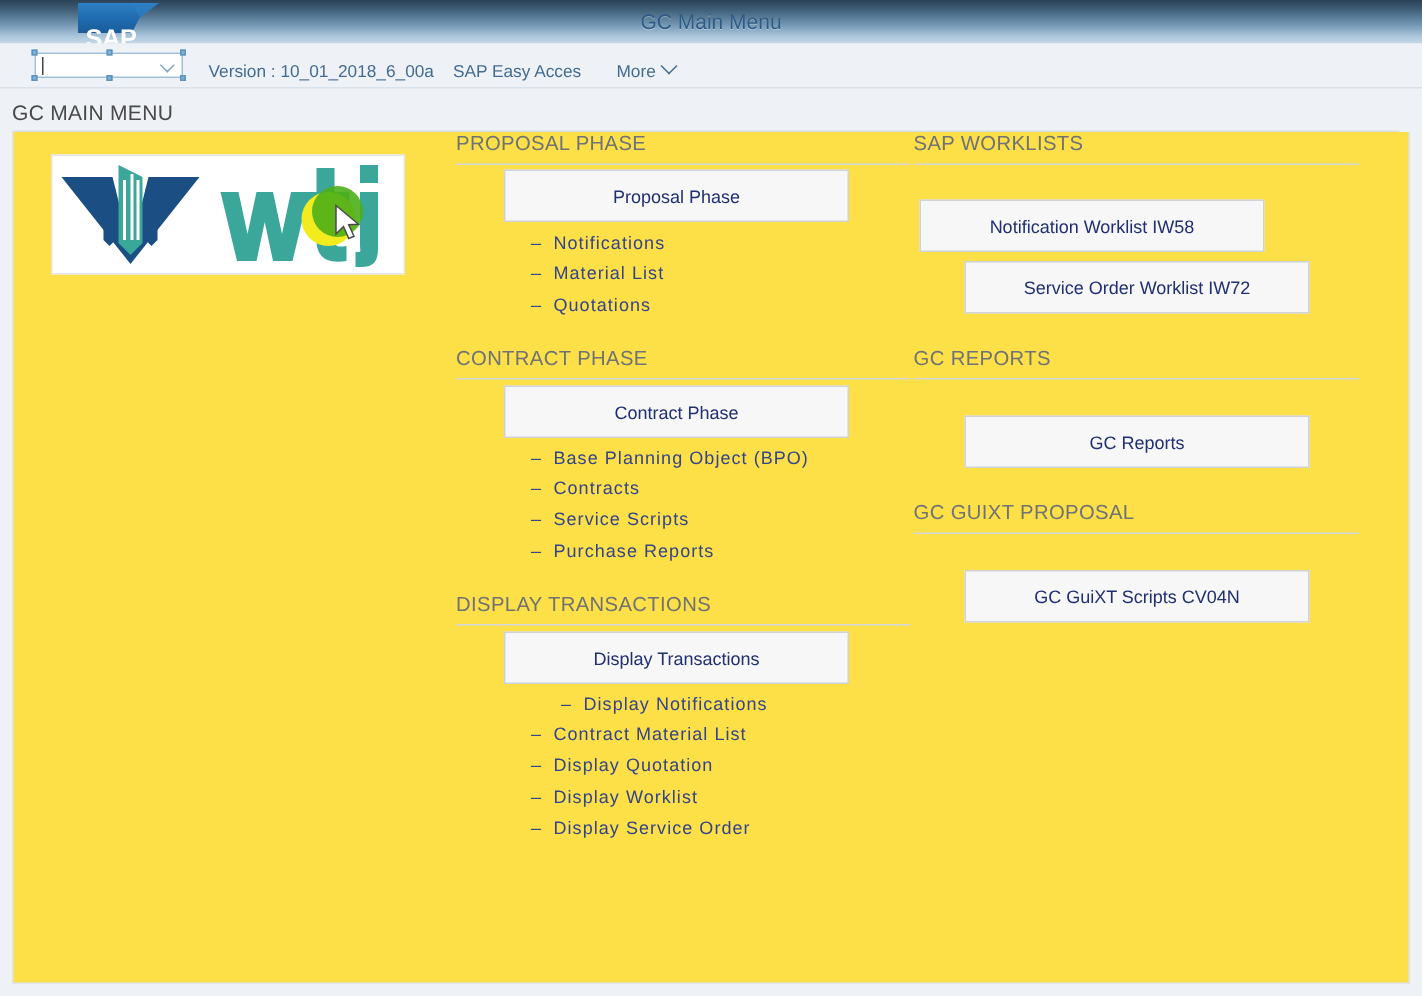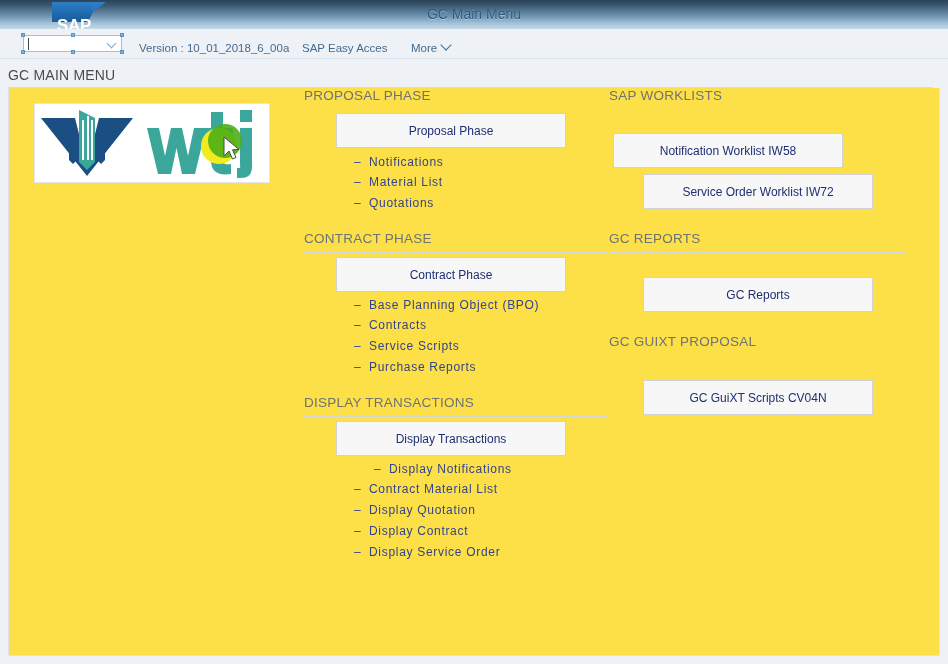--- a/index.html
+++ b/index.html
@@ -276,21 +276,21 @@
   <div class="link-item" style="left:365px; top:374px;">
     <span class="dash">–</span><span>Display Notifications</span>
   </div>
   <div class="link-item" style="left:345px; top:394px;">
     <span class="dash">–</span><span>Contract Material List</span>
   </div>
   <div class="link-item" style="left:345px; top:415px;">
     <span class="dash">–</span><span>Display Quotation</span>
   </div>
   <div class="link-item" style="left:345px; top:436px;">
-    <span class="dash">–</span><span>Display Contract</span>
+    <span class="dash">–</span><span>Display Worklist</span>
   </div>
   <div class="link-item" style="left:345px; top:457px;">
     <span class="dash">–</span><span>Display Service Order</span>
   </div>
 
   <div class="sec-head" style="left:600px; top:0px;">SAP WORKLISTS</div>
   <div class="sec-rule" style="left:600px; top:21px; width:297px;"></div>
   <div class="big-btn" style="left:604px; top:45px; width:230px; height:35px;">Notification Worklist IW58</div>
   <div class="big-btn" style="left:634px; top:86px; width:230px; height:35px;">Service Order Worklist IW72</div>
 

